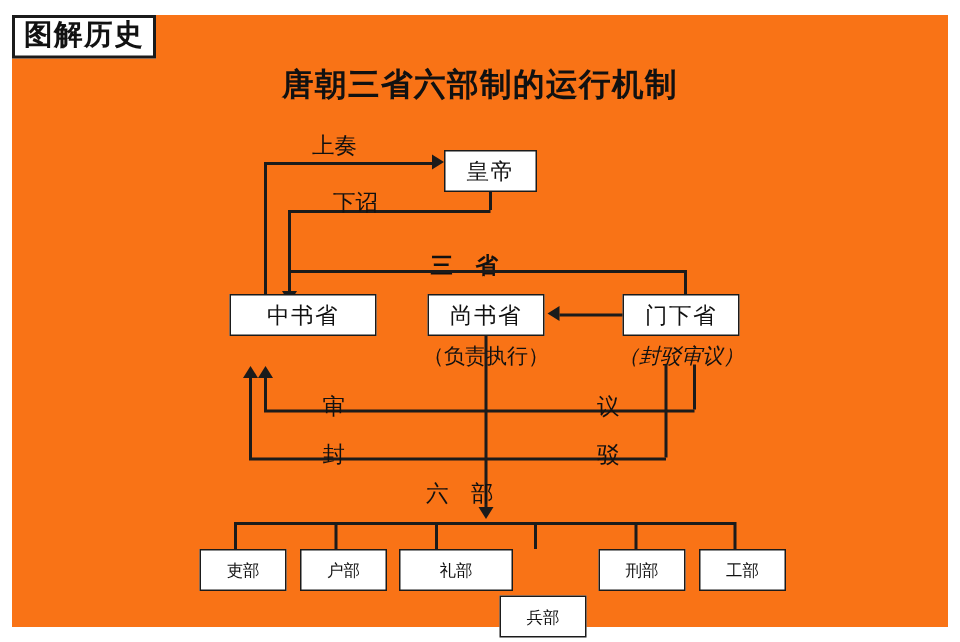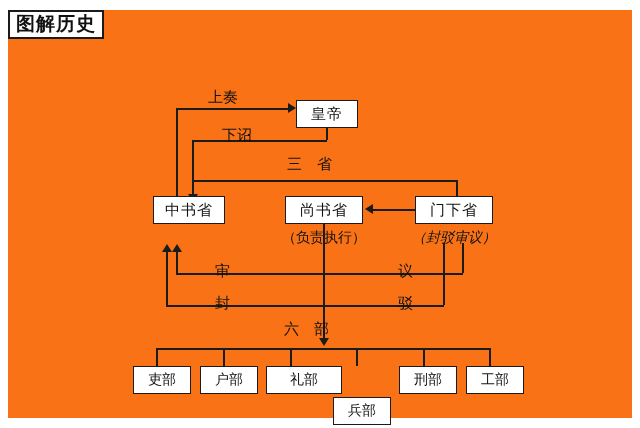--- a/index.html
+++ b/index.html
@@ -73,21 +73,21 @@
     box-sizing: border-box;
     display: flex;
     align-items: center;
     justify-content: center;
     font-family: Liberation Sans, sans-serif;
     font-size: 15px;
     color: #111111;
     letter-spacing: 1px;
   }
   .box.small {
-    font-size: 14px;
+    font-size: 11px;
     letter-spacing: 0px;
   }
 
   .caption {
     position: absolute;
     font-family: "DejaVu Sans", sans-serif;
     font-size: 14px;
     color: #111111;
     white-space: nowrap;
     text-align: center;
@@ -140,41 +140,42 @@
 
 <div id="page">
 
   <div class="frame-top"></div>
   <div class="frame-bottom"></div>
   <div class="frame-left"></div>
   <div class="frame-right"></div>
 
   <div class="logo">图解历史</div>
 
+  <div class="title">唐朝三省六部制的运行机制</div>
 
   <div class="box" style="left:296px; top:100px; width:62px; height:28px;">
     <span>皇帝</span>
   </div>
 
   <div class="ln lnv" style="left:176px; top:108px; height:94px;"></div>
   <div class="ln lnh" style="left:176px; top:108px; width:112px;"></div>
   <div class="arrow right" style="left:288px; top:103px;"></div>
   <div class="label" style="left:208px; top:88px;">上奏</div>
 
   <div class="ln lnv" style="left:326px; top:128px; height:12px;"></div>
   <div class="ln lnh" style="left:192px; top:140px; width:135px;"></div>
   <div class="ln lnv" style="left:192px; top:140px; height:54px;"></div>
   <div class="arrow down" style="left:188px; top:194px;"></div>
   <div class="label" style="left:222px; top:126px;">下诏</div>
 
-  <div class="label" style="left:287px; top:155px;">三　省</div>
+  <div class="label" style="left:287px; top:168px;font-weight:bold;">三　省</div>
   <div class="ln lnh" style="left:192px; top:180px; width:264px;"></div>
   <div class="ln lnv" style="left:456px; top:180px; height:16px;"></div>
 
-  <div class="box" style="left:153px; top:196px; width:72px; height:28px;">
+  <div class="box" style="left:153px; top:196px; width:98px; height:28px;">
     <span>中书省</span>
   </div>
 
   <div class="box" style="left:285px; top:196px; width:78px; height:28px;">
     <span>尚书省</span>
   </div>
   <div class="caption" style="left:265px; top:229px; width:118px;">（负责执行）</div>
 
   <div class="box" style="left:415px; top:196px; width:78px; height:28px;">
     <span>门下省</span>

